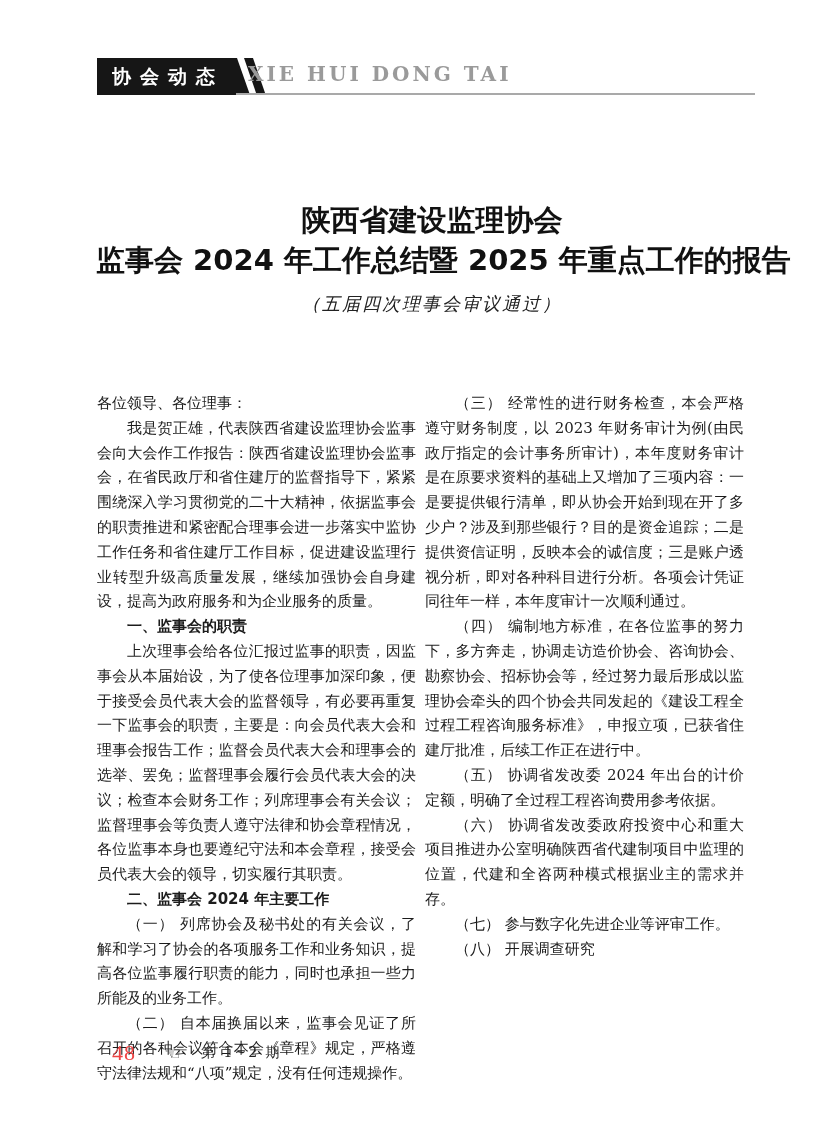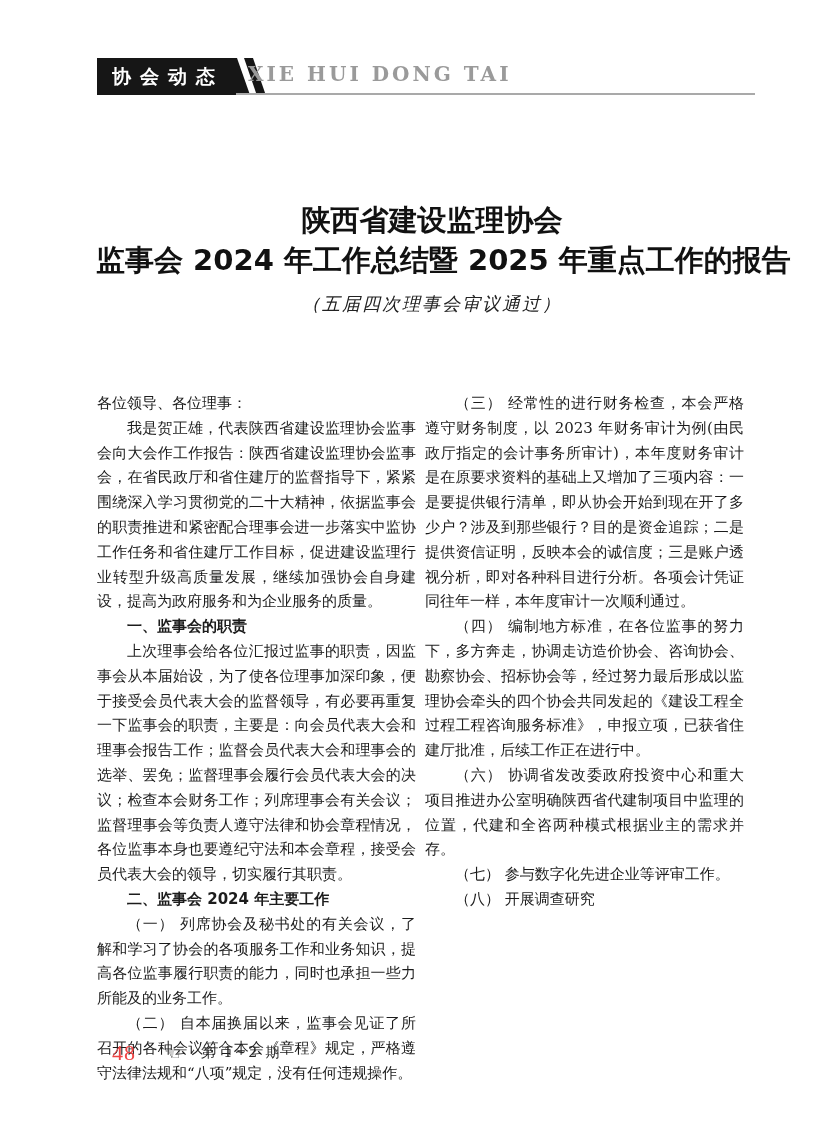--- a/index.html
+++ b/index.html
@@ -121,20 +121,21 @@
       <p class="para">我是贺正雄，代表陕西省建设监理协会监事会向大会作工作报告：陕西省建设监理协会监事会，在省民政厅和省住建厅的监督指导下，紧紧围绕深入学习贯彻党的二十大精神，依据监事会的职责推进和紧密配合理事会进一步落实中监协工作任务和省住建厅工作目标，促进建设监理行业转型升级高质量发展，继续加强协会自身建设，提高为政府服务和为企业服务的质量。</p>
       <p class="sub-heading">一、监事会的职责</p>
       <p class="para">上次理事会给各位汇报过监事的职责，因监事会从本届始设，为了使各位理事加深印象，便于接受会员代表大会的监督领导，有必要再重复一下监事会的职责，主要是：向会员代表大会和理事会报告工作；监督会员代表大会和理事会的选举、罢免；监督理事会履行会员代表大会的决议；检查本会财务工作；列席理事会有关会议；监督理事会等负责人遵守法律和协会章程情况，各位监事本身也要遵纪守法和本会章程，接受会员代表大会的领导，切实履行其职责。</p>
       <p class="sub-heading">二、监事会 2024 年主要工作</p>
       <p class="para">（一） 列席协会及秘书处的有关会议，了解和学习了协会的各项服务工作和业务知识，提高各位监事履行职责的能力，同时也承担一些力所能及的业务工作。</p>
       <p class="para">（二） 自本届换届以来，监事会见证了所召开的各种会议符合本会《章程》规定，严格遵守法律法规和“八项”规定，没有任何违规操作。</p>
     </div>
     <div class="column">
       <p class="para">（三） 经常性的进行财务检查，本会严格遵守财务制度，以 2023 年财务审计为例(由民政厅指定的会计事务所审计)，本年度财务审计是在原要求资料的基础上又增加了三项内容：一是要提供银行清单，即从协会开始到现在开了多少户？涉及到那些银行？目的是资金追踪；二是提供资信证明，反映本会的诚信度；三是账户透视分析，即对各种科目进行分析。各项会计凭证同往年一样，本年度审计一次顺利通过。</p>
       <p class="para">（四） 编制地方标准，在各位监事的努力下，多方奔走，协调走访造价协会、咨询协会、勘察协会、招标协会等，经过努力最后形成以监理协会牵头的四个协会共同发起的《建设工程全过程工程咨询服务标准》，申报立项，已获省住建厅批准，后续工作正在进行中。</p>
+      <p class="para">（五） 协调省发改委 2024 年出台的计价定额，明确了全过程工程咨询费用参考依据。</p>
       <p class="para">（六） 协调省发改委政府投资中心和重大项目推进办公室明确陕西省代建制项目中监理的位置，代建和全咨两种模式根据业主的需求并存。</p>
       <p class="para">（七） 参与数字化先进企业等评审工作。</p>
       <p class="para">（八） 开展调查研究</p>
     </div>
   </div>
 
   <div class="footer">
     <span class="page-number">48</span>
     <span class="hand-icon">☜</span>
     <span class="issue-label">第 1~2 期</span>

